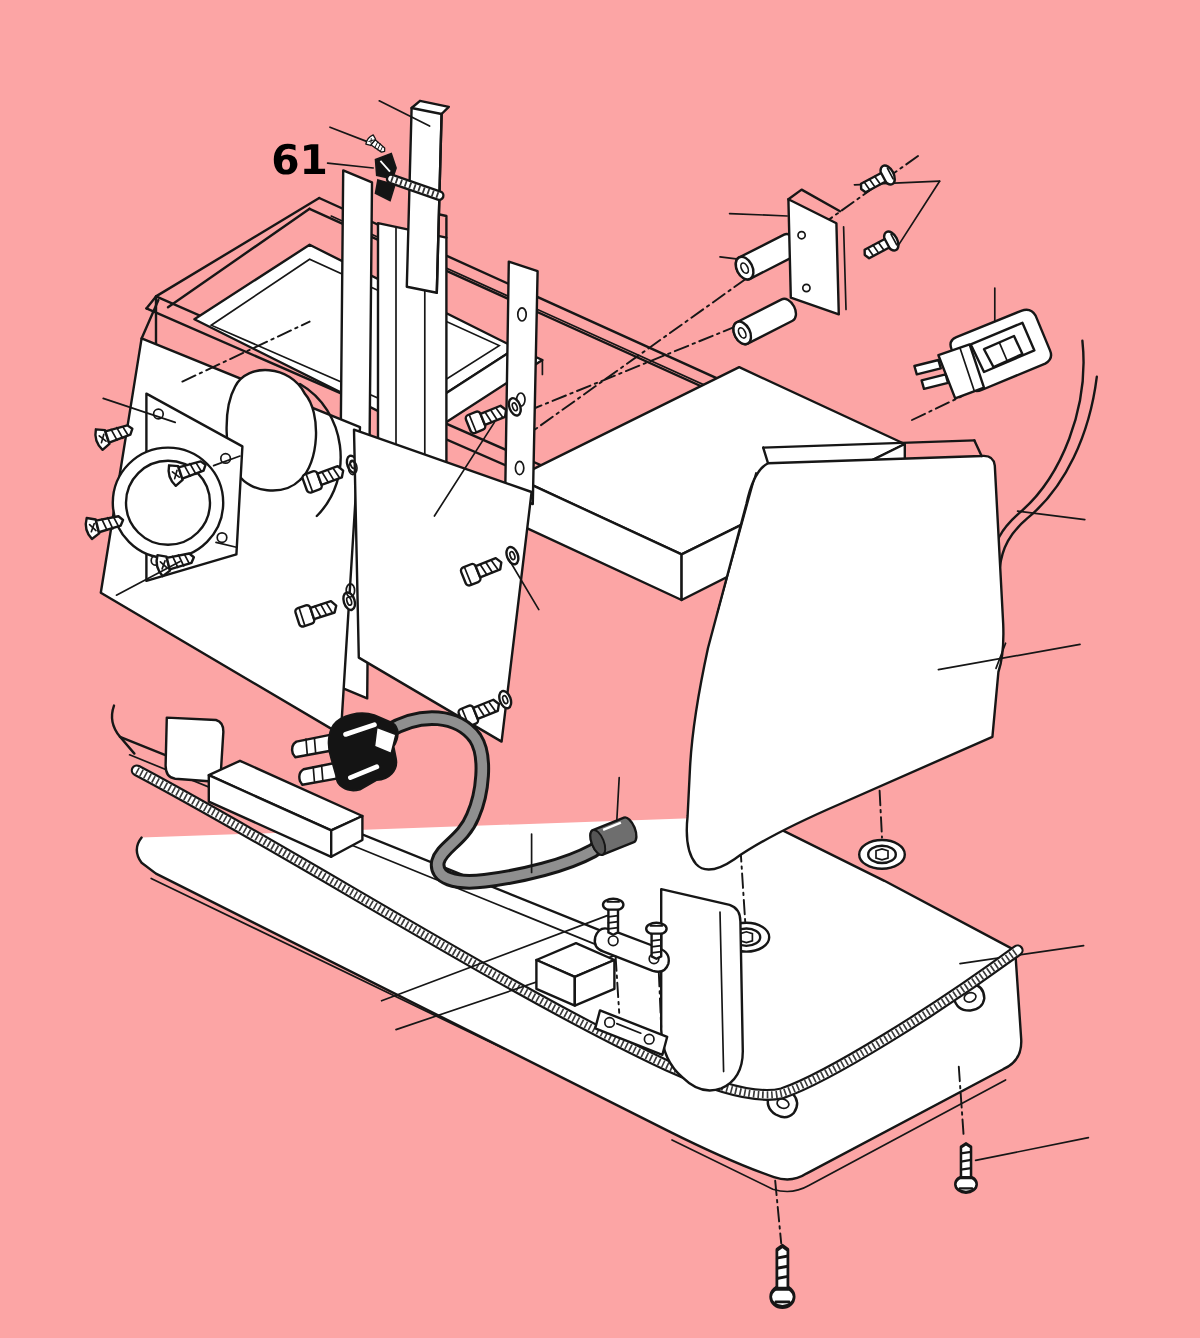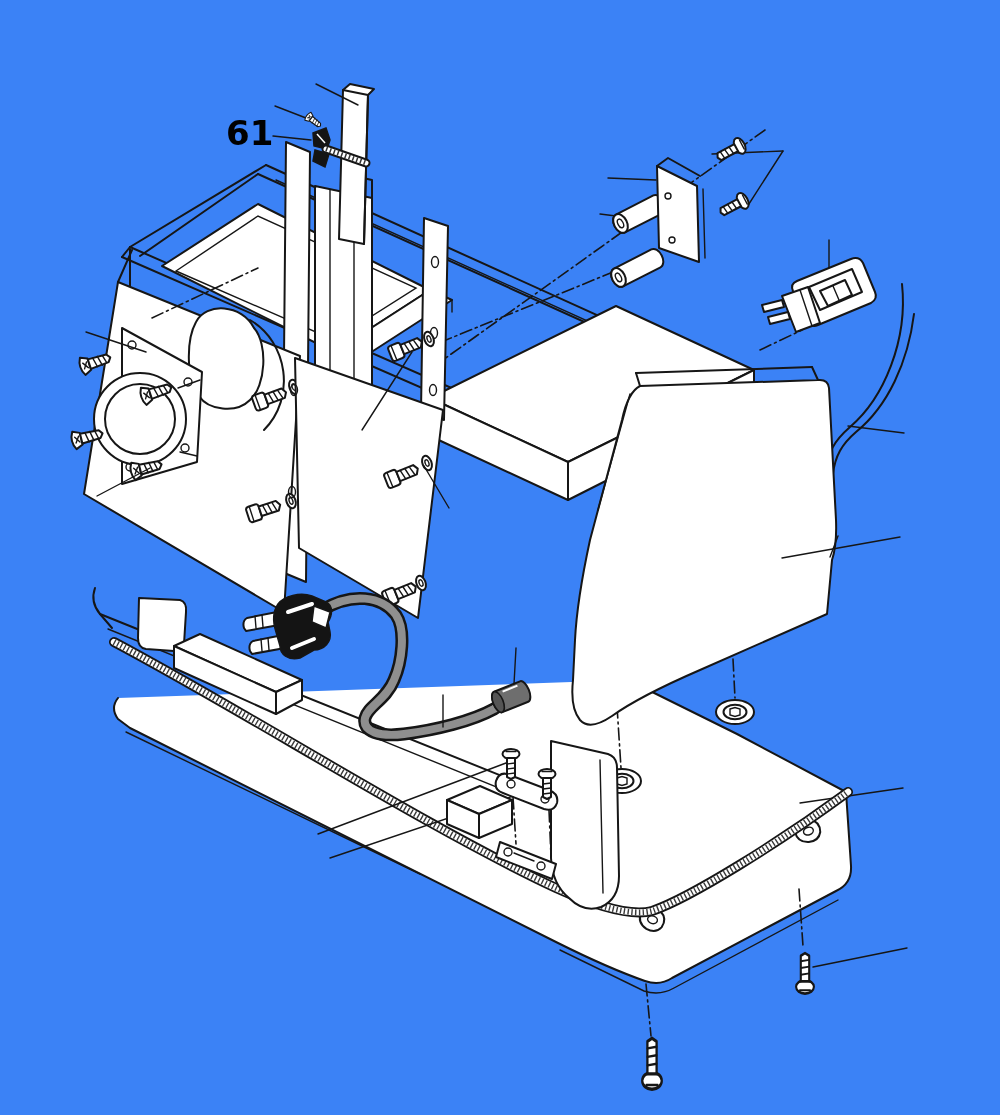--- a/index.html
+++ b/index.html
@@ -1,16 +1,16 @@
 <!DOCTYPE html>
 <html><head>
 <meta charset="utf-8">
 <style>
   html,body{margin:0;padding:0;background:#fff;}
-  .stage{position:relative;width:1000px;height:1115px;background:#3b82f6;overflow:hidden;
+  .stage{position:relative;width:1000px;height:1115px;background:#fca5a5;overflow:hidden;
          font-family:"DejaVu Sans","Liberation Sans",sans-serif;}
   svg{display:block}
   svg text{font-family:"DejaVu Sans","Liberation Sans",sans-serif;font-weight:bold;}
   .ln{stroke:#161616;stroke-width:2;fill:none;stroke-linecap:round;stroke-linejoin:round;}
   .lnw{stroke:#161616;stroke-width:2;fill:#ffffff;stroke-linecap:round;stroke-linejoin:round;}
   .thin{stroke:#161616;stroke-width:1.4;fill:none;stroke-linecap:round;}
   .dd{stroke:#161616;stroke-width:1.6;fill:none;stroke-dasharray:12 4 2 4;stroke-linecap:round;}
   .dark{fill:#141414;stroke:#161616;stroke-width:1.5;}
 </style>
 </head>

